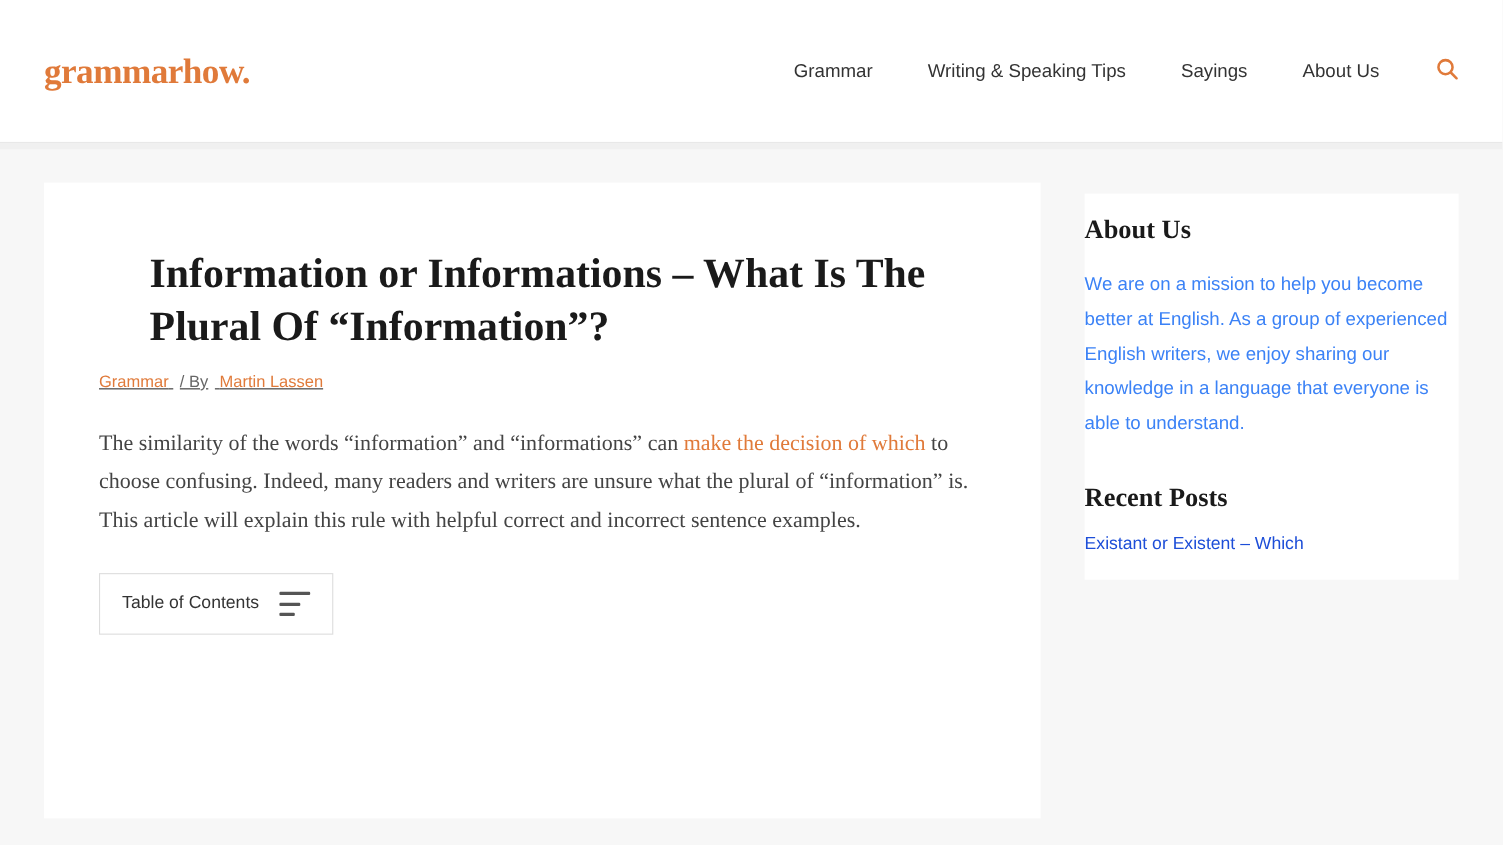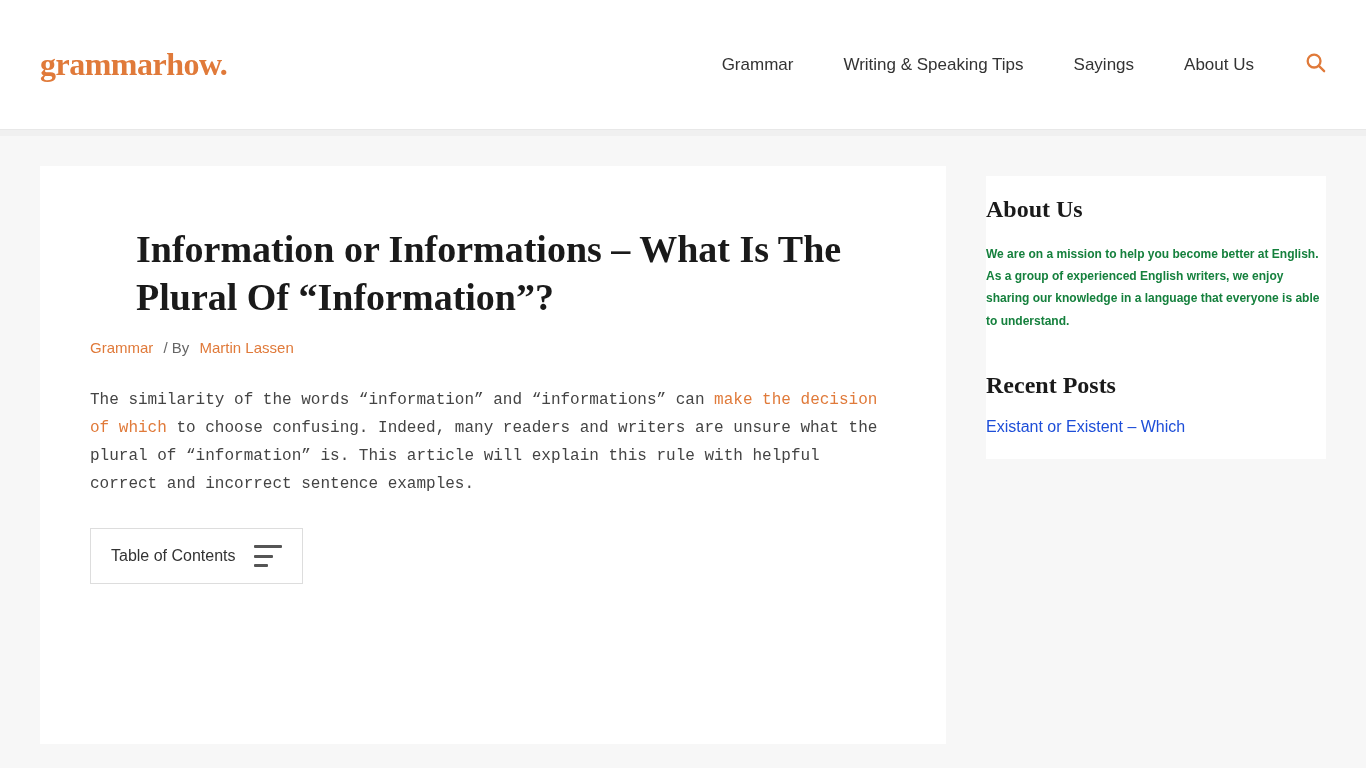--- a/index.html
+++ b/index.html
@@ -89,41 +89,42 @@
       color: #1a1a1a;
       line-height: 1.25;
       margin-bottom: 18px;
       margin-left: 46px;
     }
 
     .article-meta {
       font-family: Arial, sans-serif;
       font-size: 15px;
       margin-bottom: 30px;
+      text-decoration: underline;
     }
 
     .meta-category {
       color: #e07a3a;
       cursor: pointer;
       text-decoration: none;
     }
 
     .meta-divider {
       color: #666;
       margin: 0 6px;
     }
 
     .meta-author {
       color: #e07a3a;
       cursor: pointer;
     }
 
     .article-intro {
-      font-family: Liberation Mono, monospace;
-      font-size: 16px;
+      font-family: Liberation Serif, serif;
+      font-size: 20px;
       line-height: 1.75;
       color: #444;
       margin-bottom: 30px;
     }
 
     .article-intro a {
       color: #e07a3a;
       text-decoration: none;
     }
 
@@ -184,25 +185,24 @@
     .sidebar-section-title {
       font-family: Georgia, serif;
       font-size: 24px;
       font-weight: bold;
       color: #1a1a1a;
       margin-bottom: 20px;
     }
 
     .sidebar-about-text {
       font-family: Arial, sans-serif;
-      font-size: 12px;
+      font-size: 17px;
       line-height: 1.85;
-      color: #15803d;
+      color: #3b82f6;
       margin-bottom: 40px;
-      font-weight: bold;
     }
 
     .recent-posts-title {
       font-family: Georgia, serif;
       font-size: 24px;
       font-weight: bold;
       color: #1a1a1a;
       margin-bottom: 16px;
     }
 

